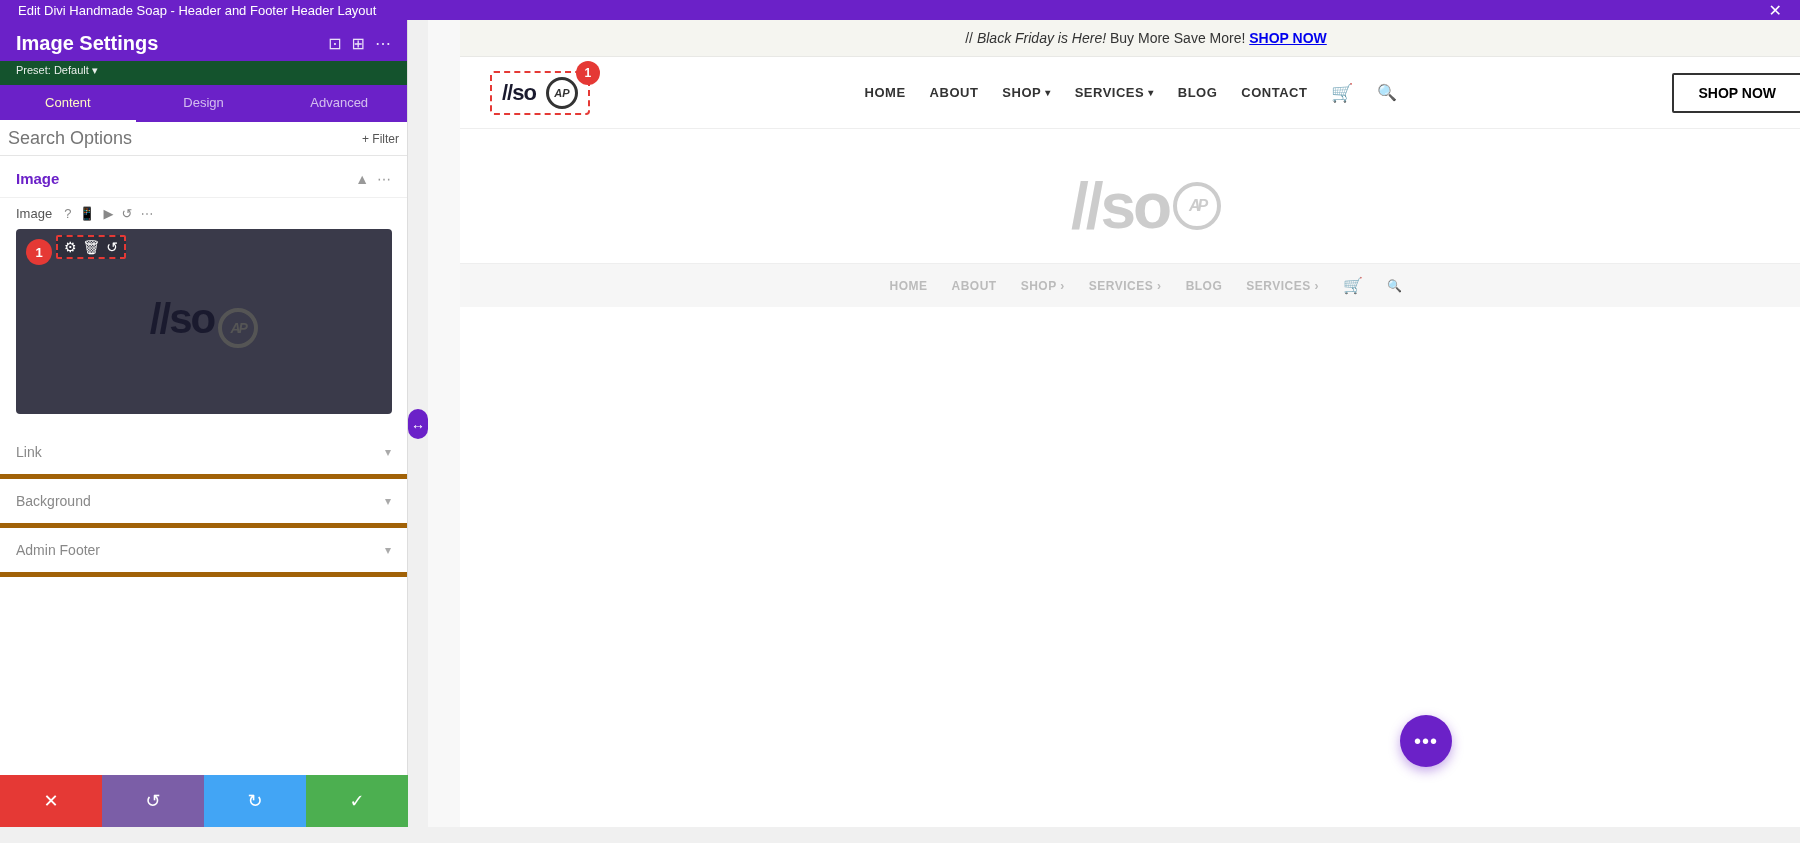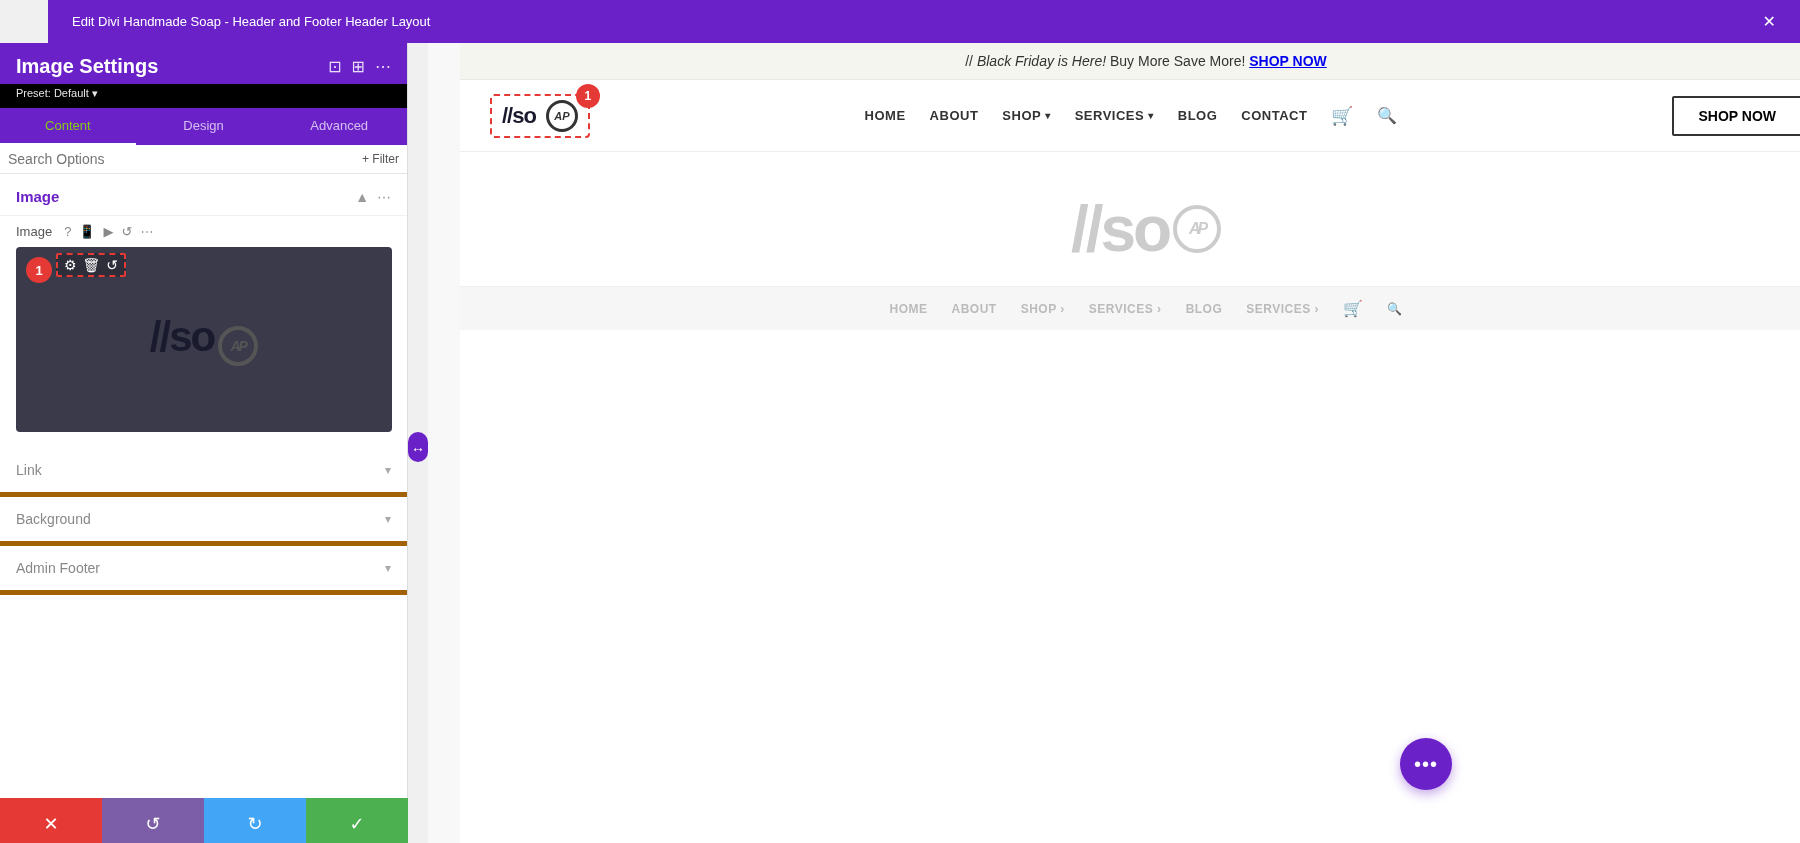--- a/index.html
+++ b/index.html
@@ -2,27 +2,26 @@
 <html><head>
   <meta charset="utf-8">
   <style>
     * { box-sizing: border-box; margin: 0; padding: 0; }
     body { font-family: -apple-system, BlinkMacSystemFont, 'Segoe UI', sans-serif; background: #f0f0f0; overflow: hidden; width: 1800px; height: 843px; }
 
     
     .title-bar {
       background: #6b21c8;
       color: white;
-      height: 43px;
+      height: 20px;
       display: flex;
       align-items: center;
       justify-content: space-between;
-      padding: 0 24px;
+      padding: 0 18px;
       font-size: 13px;
-      margin-left: 48px;
     }
     .title-bar-close {
       cursor: pointer;
       font-size: 16px;
       color: white;
       background: none;
       border: none;
     }
 
     .main-layout {
@@ -60,21 +59,21 @@
       display: flex;
       gap: 10px;
       align-items: center;
     }
     .panel-header-icons span {
       cursor: pointer;
       font-size: 16px;
       color: rgba(255,255,255,0.85);
     }
     .panel-preset {
-      background: #000000;
+      background: #14532d;
       color: rgba(255,255,255,0.8);
       padding: 2px 16px 8px;
       font-size: 12px;
       cursor: pointer;
     }
     .panel-preset span { color: rgba(255,255,255,0.9); font-size: 11px; }
 
     .panel-tabs {
       display: flex;
       background: #6b21c8;
@@ -83,37 +82,37 @@
       flex: 1;
       text-align: center;
       padding: 10px;
       color: rgba(255,255,255,0.7);
       font-size: 13px;
       font-weight: 500;
       cursor: pointer;
       border-bottom: 2px solid transparent;
     }
     .panel-tab.active {
-      color: #84cc16;
+      color: #fef9c3;
       border-bottom: 2px solid white;
     }
 
     .search-bar {
       display: flex;
       align-items: center;
       border-bottom: 1px solid #e5e5e5;
       padding: 6px 8px;
       gap: 8px;
       background: #fff;
     }
     .search-input {
       flex: 1;
       border: none;
       outline: none;
-      font-size: 14px;
+      font-size: 18px;
       color: #14532d;
       background: transparent;
     }
     .filter-btn {
       background: none;
       border: none;
       font-size: 12px;
       color: #555;
       cursor: pointer;
       display: flex;

